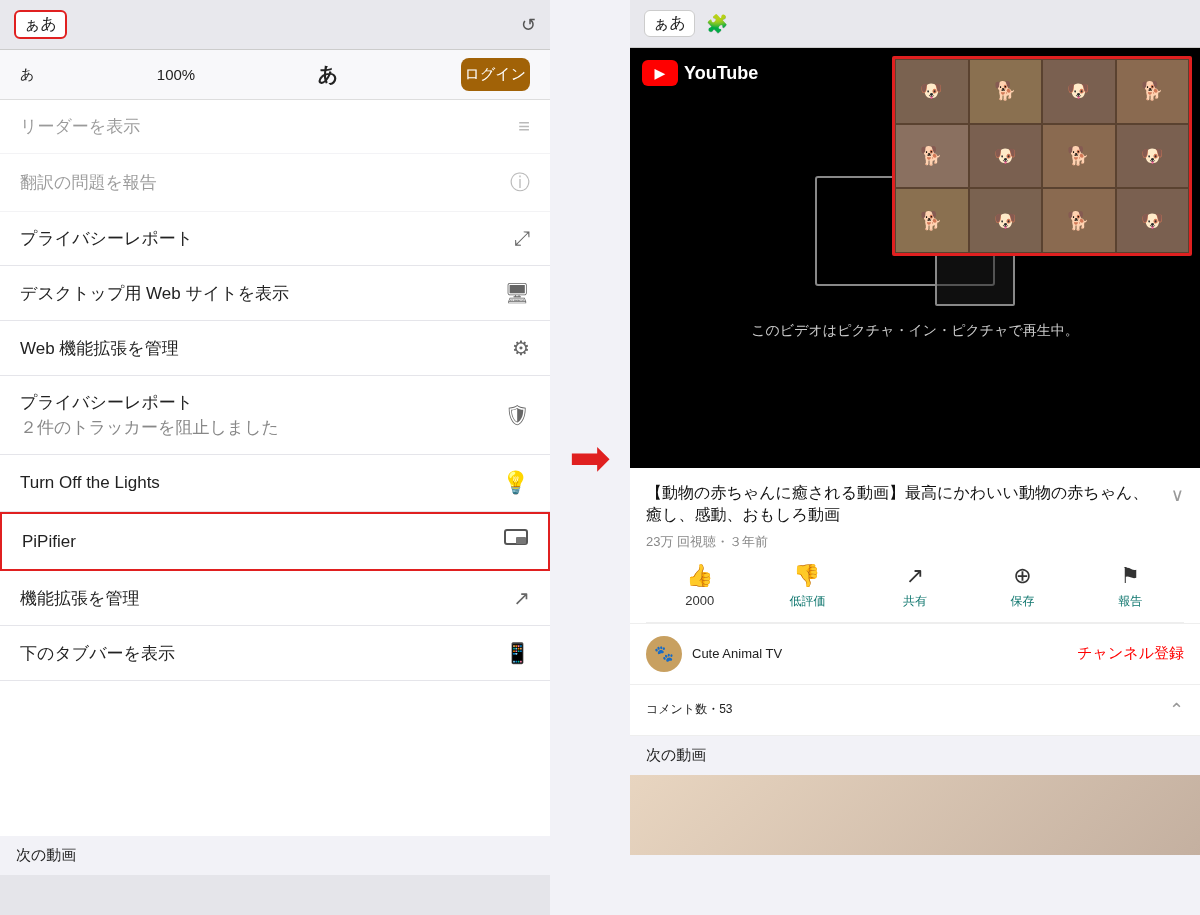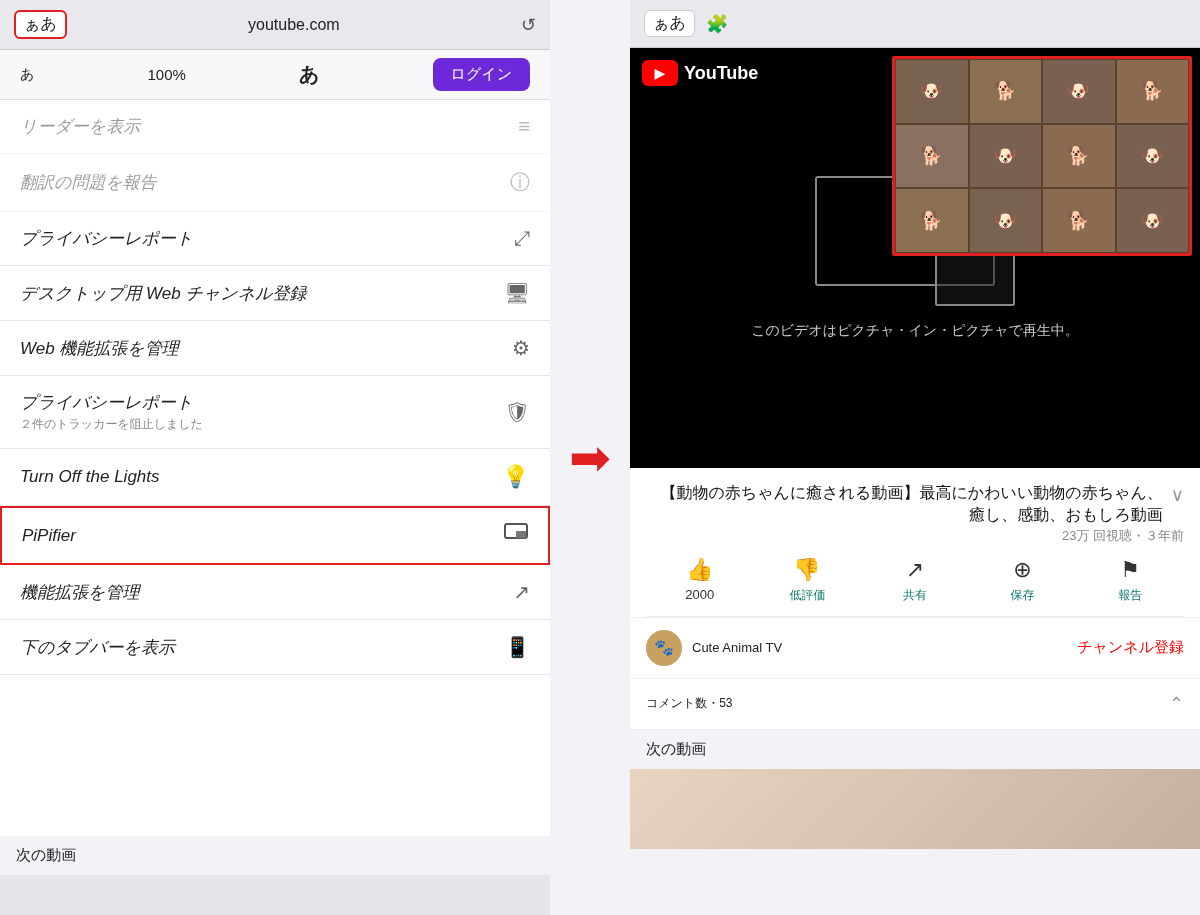--- a/index.html
+++ b/index.html
@@ -58,25 +58,25 @@
       display: flex;
       align-items: center;
       justify-content: space-between;
       padding: 8px 20px;
       border-bottom: 1px solid #ddd;
     }
     .font-small { font-size: 14px; color: #222; }
     .font-percent { font-size: 15px; color: #222; }
     .font-large { font-size: 20px; color: #222; font-weight: 600; }
     .login-btn {
-      background: #6d28d9;
+      background: #a16207;
       color: white;
       border: none;
       border-radius: 8px;
-      padding: 7px 18px;
+      padding: 7px 4px;
       font-size: 15px;
     }
 
     
     .menu-list {
       background: white;
       flex: 1;
       overflow: hidden;
     }
     .menu-item {
@@ -88,24 +88,23 @@
       cursor: pointer;
     }
     .menu-item.disabled { opacity: 0.45; }
     .menu-item-left {
       display: flex;
       flex-direction: column;
     }
     .menu-item-label {
       font-size: 17px;
       color: #222;
-      font-style: italic;
     }
     .menu-item-sub {
-      font-size: 12px;
+      font-size: 17px;
       color: #888;
       margin-top: 2px;
     }
     .menu-item-icon {
       font-size: 20px;
       color: #666;
     }
     .menu-item.highlighted {
       background: #fff;
       border: 2px solid #e02020;
@@ -241,21 +240,20 @@
       background: #333;
       overflow: hidden;
       border-radius: 2px;
     }
 
     
     .video-info {
       background: white;
       padding: 14px 16px 0;
       border-bottom: 1px solid #eee;
-      text-align: right;
     }
     .video-title-row {
       display: flex;
       justify-content: space-between;
       align-items: flex-start;
     }
     .video-title {
       font-size: 16px;
       color: #111;
       line-height: 1.4;
@@ -263,20 +261,21 @@
       padding-right: 8px;
     }
     .chevron-right {
       font-size: 18px;
       color: #999;
       margin-top: 2px;
     }
     .video-meta {
       font-size: 13px;
       color: #888;
+      margin-top: 6px;
     }
 
     
     .action-bar {
       display: flex;
       padding: 12px 0;
       gap: 0;
       background: white;
       border-bottom: 1px solid #eee;
     }
@@ -369,21 +368,20 @@
       margin: 0;
     }
   </style>
 </head>
 <body>
 
 <div class="left-panel">
 
   <div class="address-bar">
     <button class="aa-button">ぁあ</button>
-    <span class="url-text">youtube.com</span>
     <span class="reload-icon">↺</span>
   </div>
 
   <div class="font-row">
     <span class="font-small">あ</span>
     <span class="font-percent">100%</span>
     <span class="font-large">あ</span>
     <button class="login-btn">ログイン</button>
   </div>
 
@@ -399,21 +397,21 @@
       <span class="menu-item-label">翻訳の問題を報告</span>
       <span class="menu-item-icon">ⓘ</span>
     </div>
 
     <div class="menu-item">
       <span class="menu-item-label">プライバシーレポート</span>
       <span class="menu-item-icon">⤢</span>
     </div>
 
     <div class="menu-item">
-      <span class="menu-item-label">デスクトップ用 Web チャンネル登録</span>
+      <span class="menu-item-label">デスクトップ用 Web サイトを表示</span>
       <span class="menu-item-icon">🖥</span>
     </div>
 
     <div class="menu-item">
       <span class="menu-item-label">Web 機能拡張を管理</span>
       <span class="menu-item-icon">⚙</span>
     </div>
 
     <div class="menu-item">
       <div class="menu-item-left">

